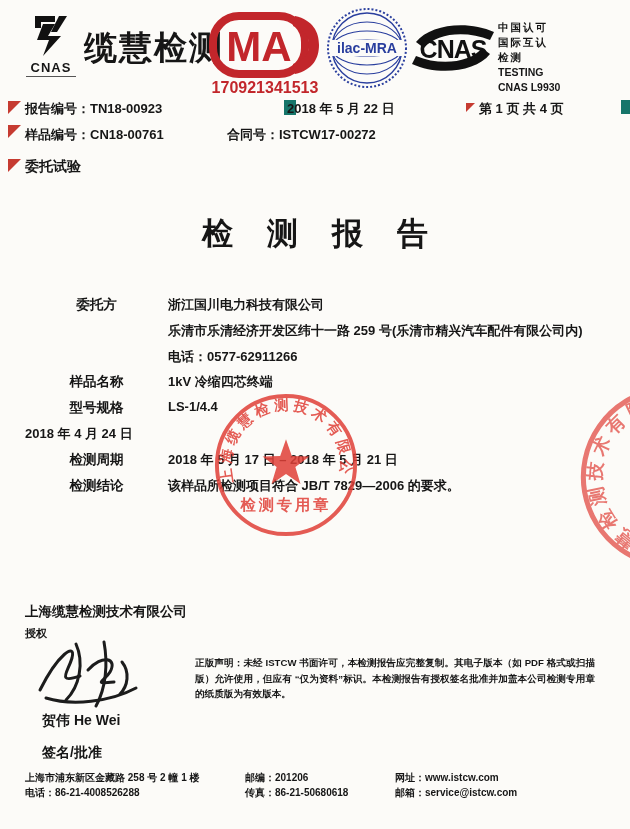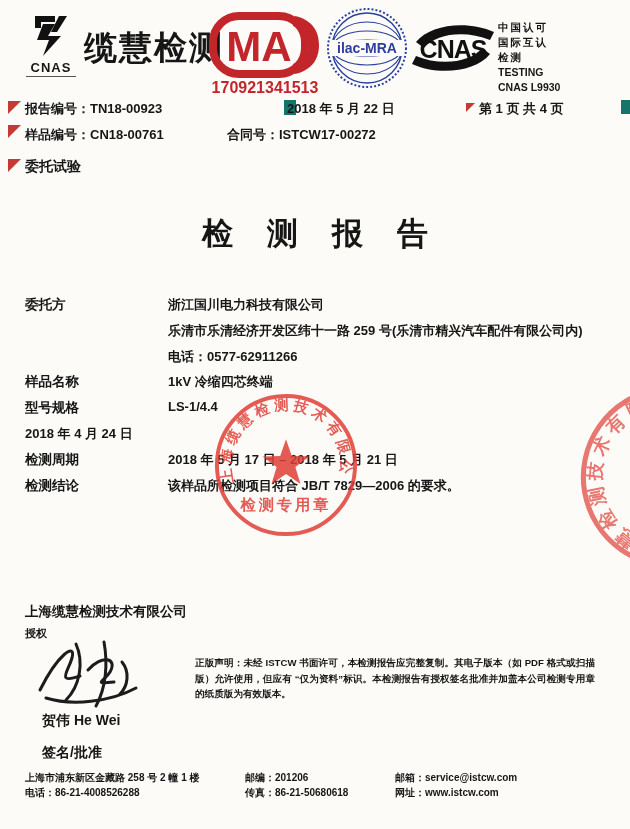--- a/index.html
+++ b/index.html
@@ -28,21 +28,21 @@
   .m-testtype{left:25px;top:158px;font-size:14px;text-align:right;}
   
   .tri{position:absolute;width:0;height:0;border-top:13px solid #c63b31;border-right:13px solid transparent;}
   .tri-sm{border-top-width:9px;border-right-width:9px;}
   .box-teal{position:absolute;background:#16756a;}
   
   .doc-title{position:absolute;left:0;right:-34px;top:213px;text-align:center;
     font-size:31px;font-weight:900;letter-spacing:34px;}
   
   .fields{position:absolute;left:25px;top:296px;width:590px;}
-  .frow{display:flex;height:25.8px;align-items:flex-start;}
+  .frow{display:flex;height:25.8px;align-items:flex-start;text-align:center;}
   .flabel{width:143px;flex:none;font-size:13.5px;font-weight:700;}
   .fvalue{font-size:13px;font-weight:700;white-space:nowrap;}
   
   .stamp{position:absolute;left:212px;top:391px;width:148px;height:148px;opacity:.85;}
   .stamp2{position:absolute;left:577px;top:382px;width:190px;height:190px;opacity:.7;
     transform:rotate(-100deg);}
   
   .validity{position:absolute;left:25px;top:577px;font-size:13.5px;font-weight:700;}
   .company{position:absolute;left:25px;top:603px;font-size:13.5px;font-weight:700;}
   .auth{position:absolute;left:25px;top:626px;font-size:11px;font-weight:700;}
@@ -211,18 +211,18 @@
   <div class="footer">
     <div class="fcol1">
       <div>上海市浦东新区金藏路 258 号 2 幢 1 楼</div>
       <div>电话：86-21-4008526288</div>
     </div>
     <div class="fcol2">
       <div>邮编：201206</div>
       <div>传真：86-21-50680618</div>
     </div>
     <div class="fcol3">
+      <div>网址：www.istcw.com</div>
       <div>邮箱：service@istcw.com</div>
-      <div>网址：www.istcw.com</div>
     </div>
   </div>
 
 </div>
 
 </body></html>

